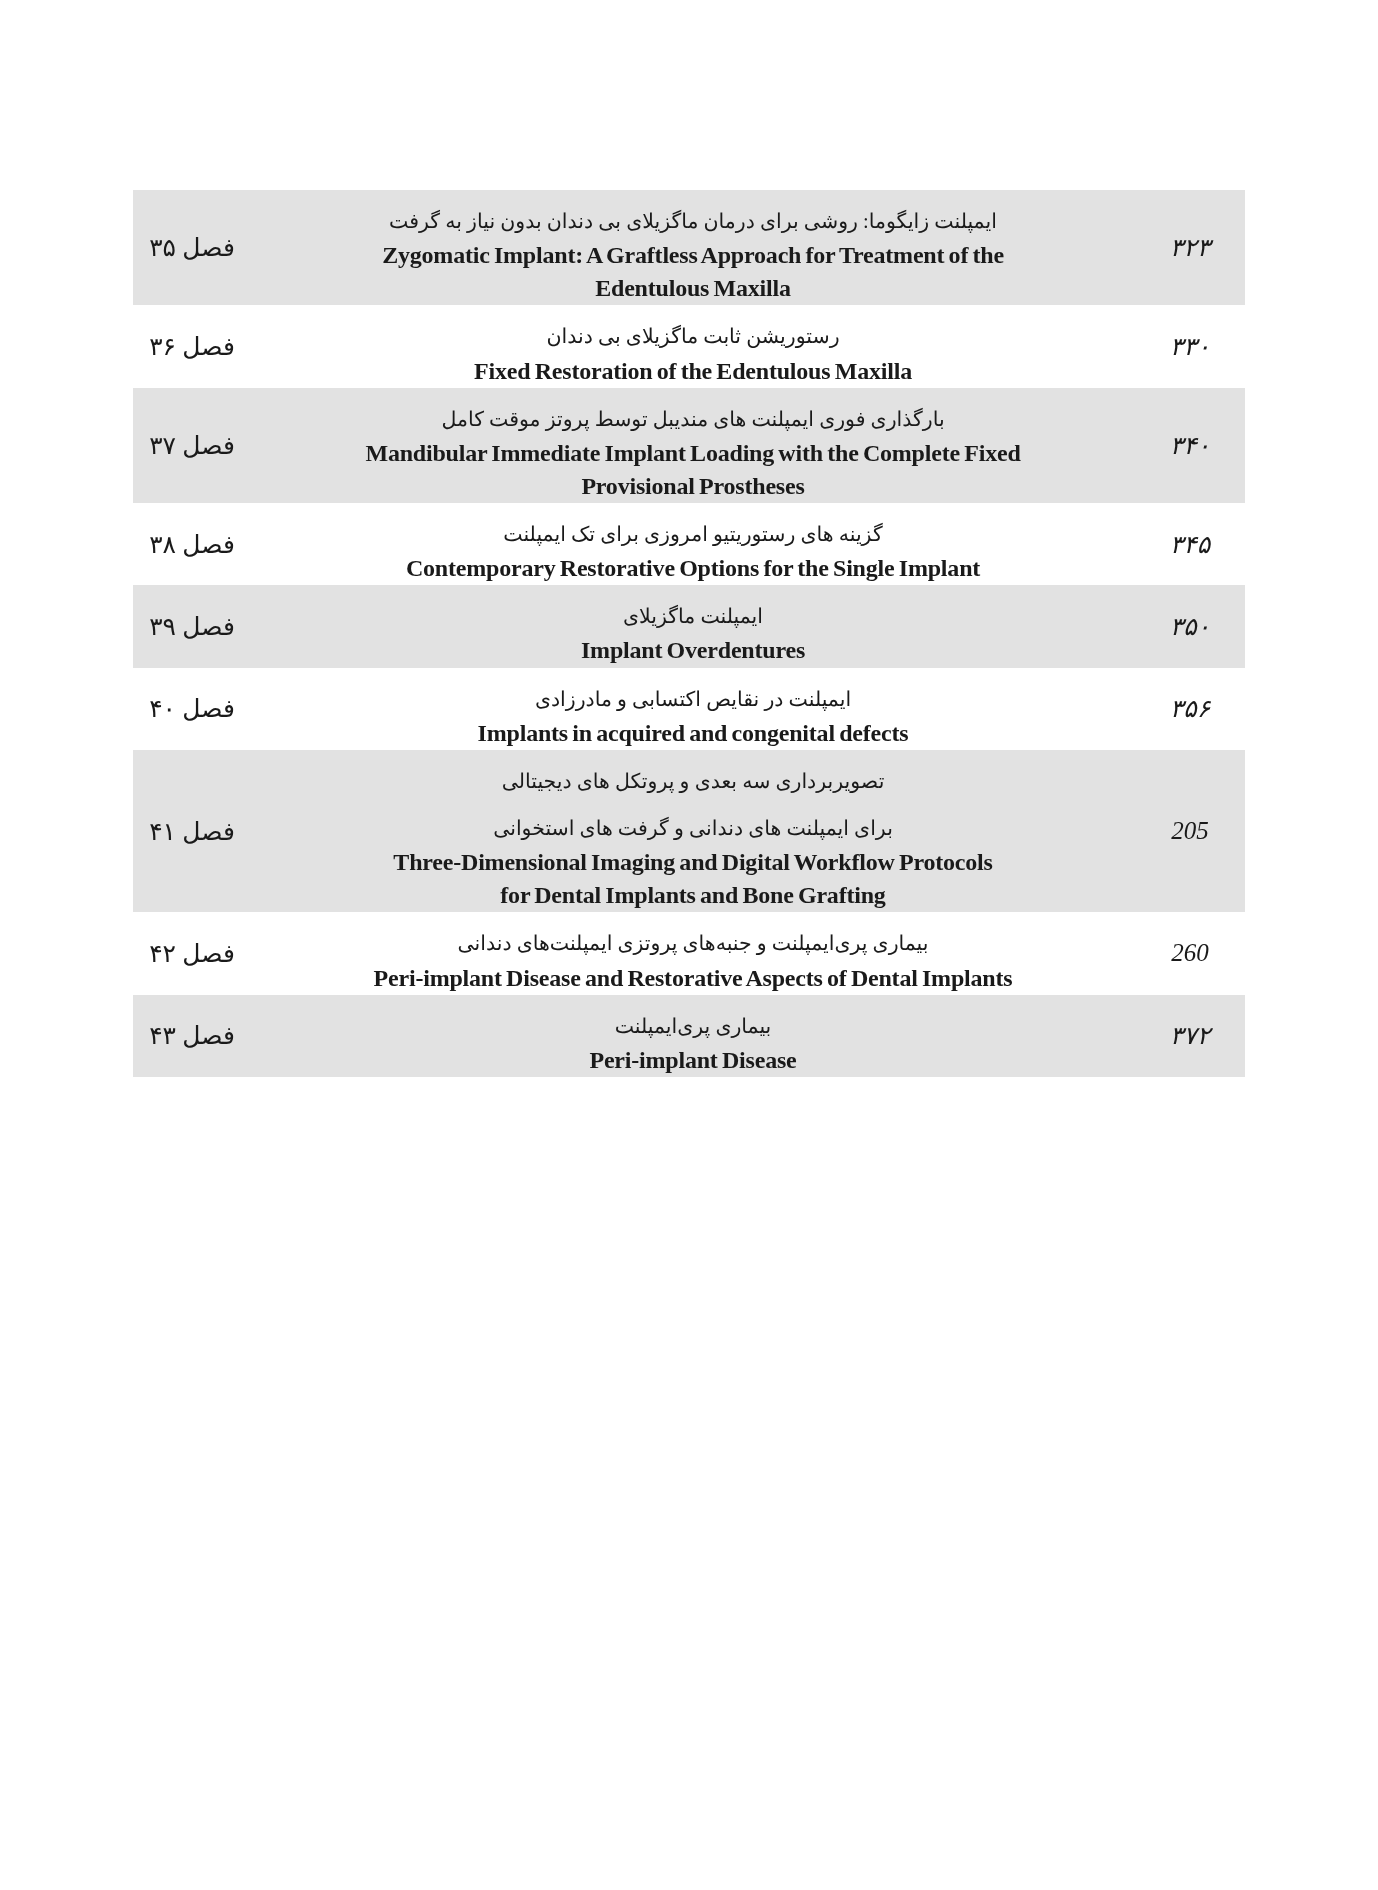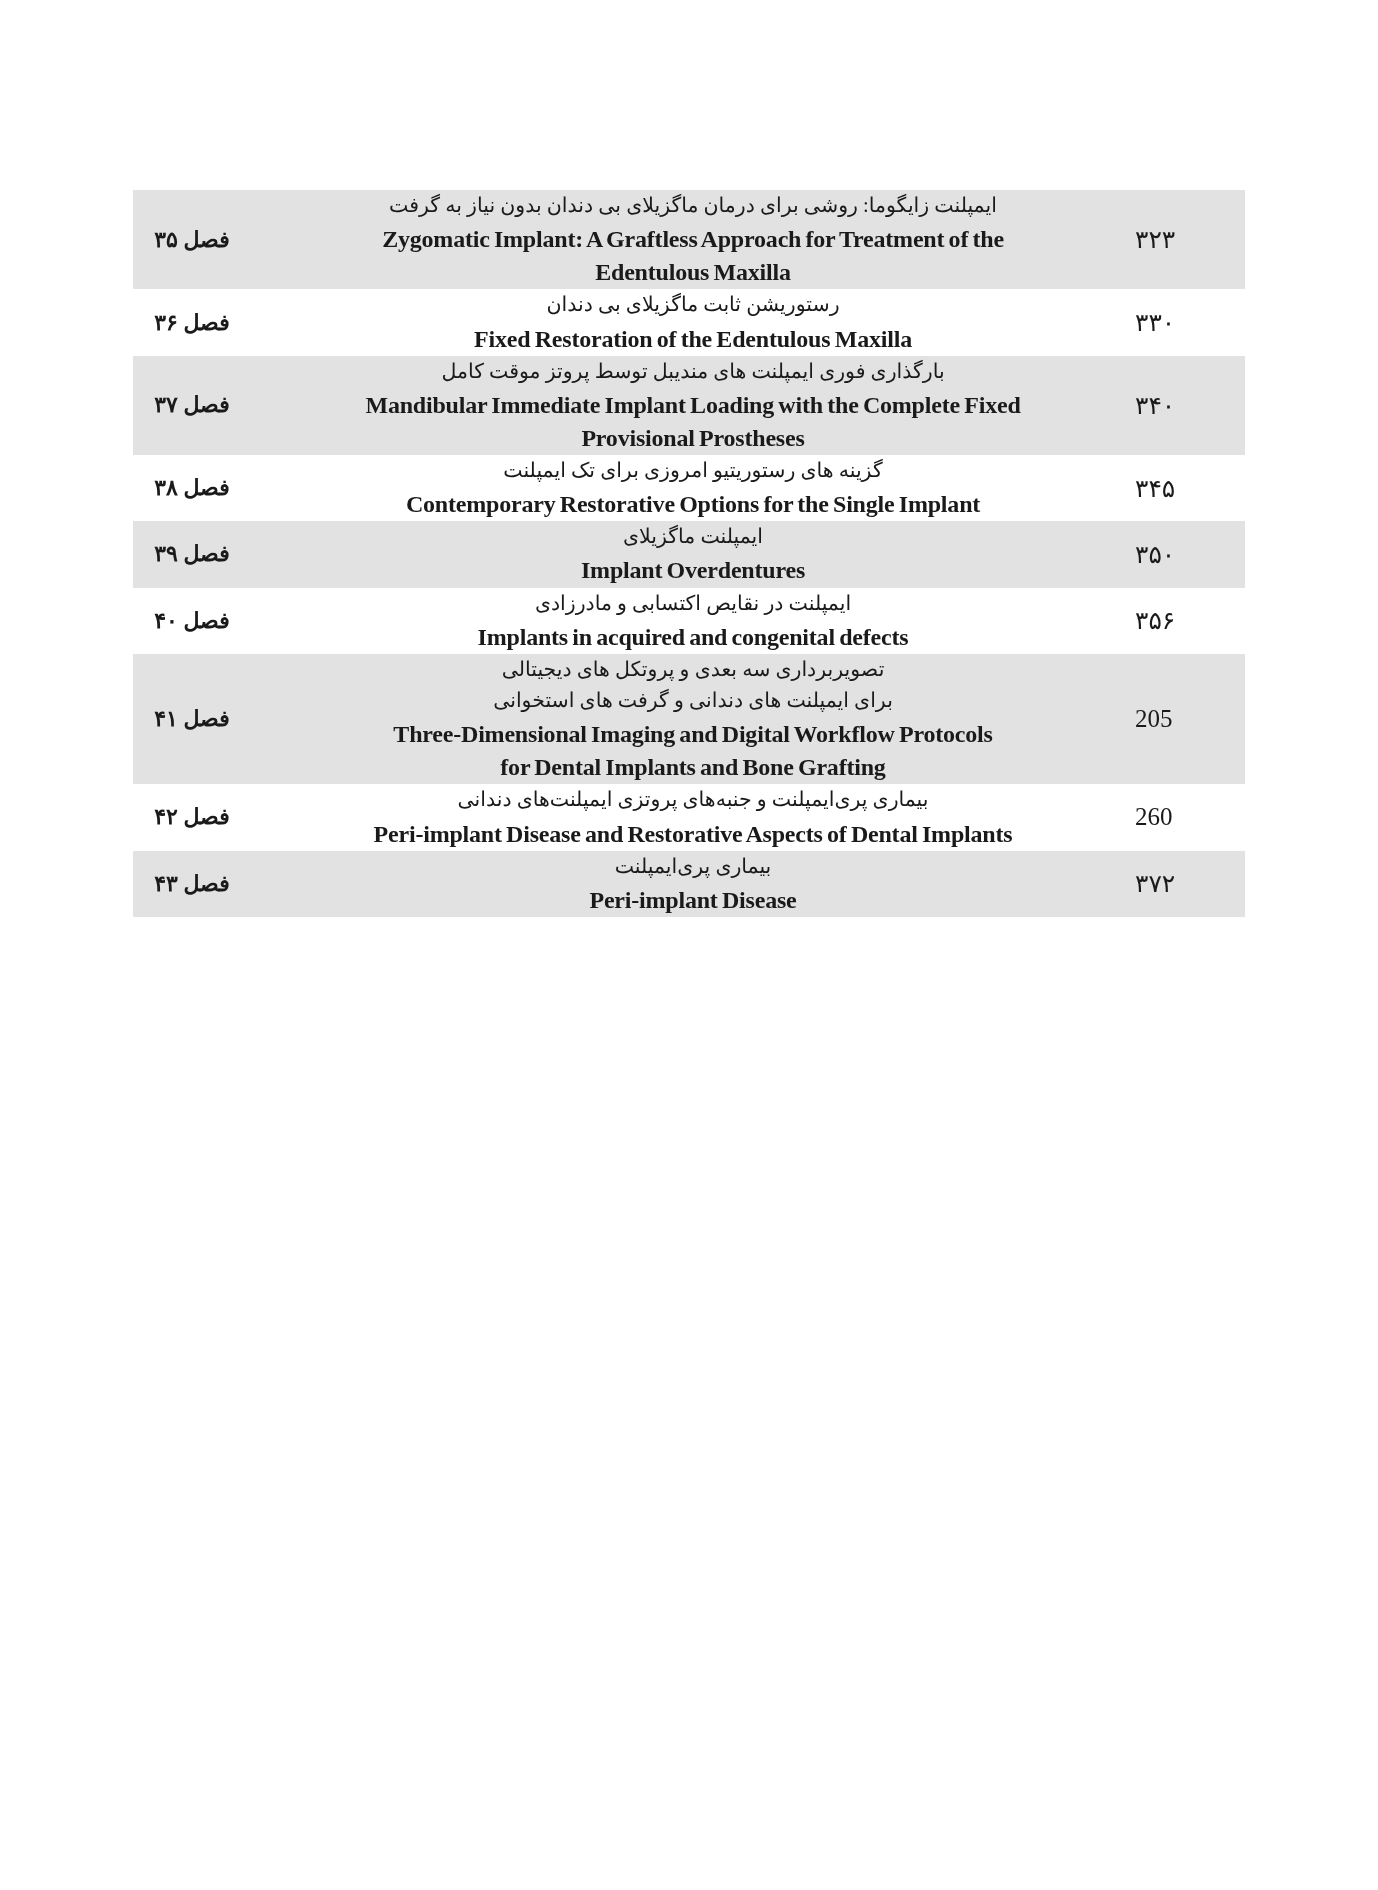--- a/index.html
+++ b/index.html
@@ -31,36 +31,37 @@
   table.toc tr.row-plain td {
     background: #ffffff;
   }
   table.toc td {
     vertical-align: middle;
     padding: 0;
   }
   td.chapter-cell {
     width: 118px;
     text-align: center;
-    font-size: 22px;
-    font-weight: bold;
+    font-size: 25px;
+    font-weight: normal;
     letter-spacing: 0.5px;
     padding: 16px 6px;
     white-space: nowrap;
   }
   td.title-cell {
     text-align: center;
     padding: 14px 10px 16px 10px;
   }
   td.page-cell {
     width: 110px;
-    text-align: left;
+    text-align: center;
     font-size: 25px;
     padding: 16px 6px;
     white-space: nowrap;
+    font-style: italic;
   }
   .fa-title {
     font-size: 20.5px;
     line-height: 1.52;
     direction: rtl;
     letter-spacing: 0px;
     margin-bottom: 2px;
   }
   .en-title {
     font-size: 24px;
@@ -69,20 +70,21 @@
     font-family: "Liberation Serif", "DejaVu Serif", serif;
     letter-spacing: -0.2px;
     word-spacing: -1.5px;
   }
   .en-title .ln {
     display: block;
     font-weight: bold;
   }
   .fa-title .ln {
     display: block;
+    margin-top: 16px;
   }
 </style>
 </head>
 <body>
 
 <div class="page">
   <table class="toc">
     <tbody>
         <tr class="row-shaded">
           <td class="page-cell">۳۲۳</td>

